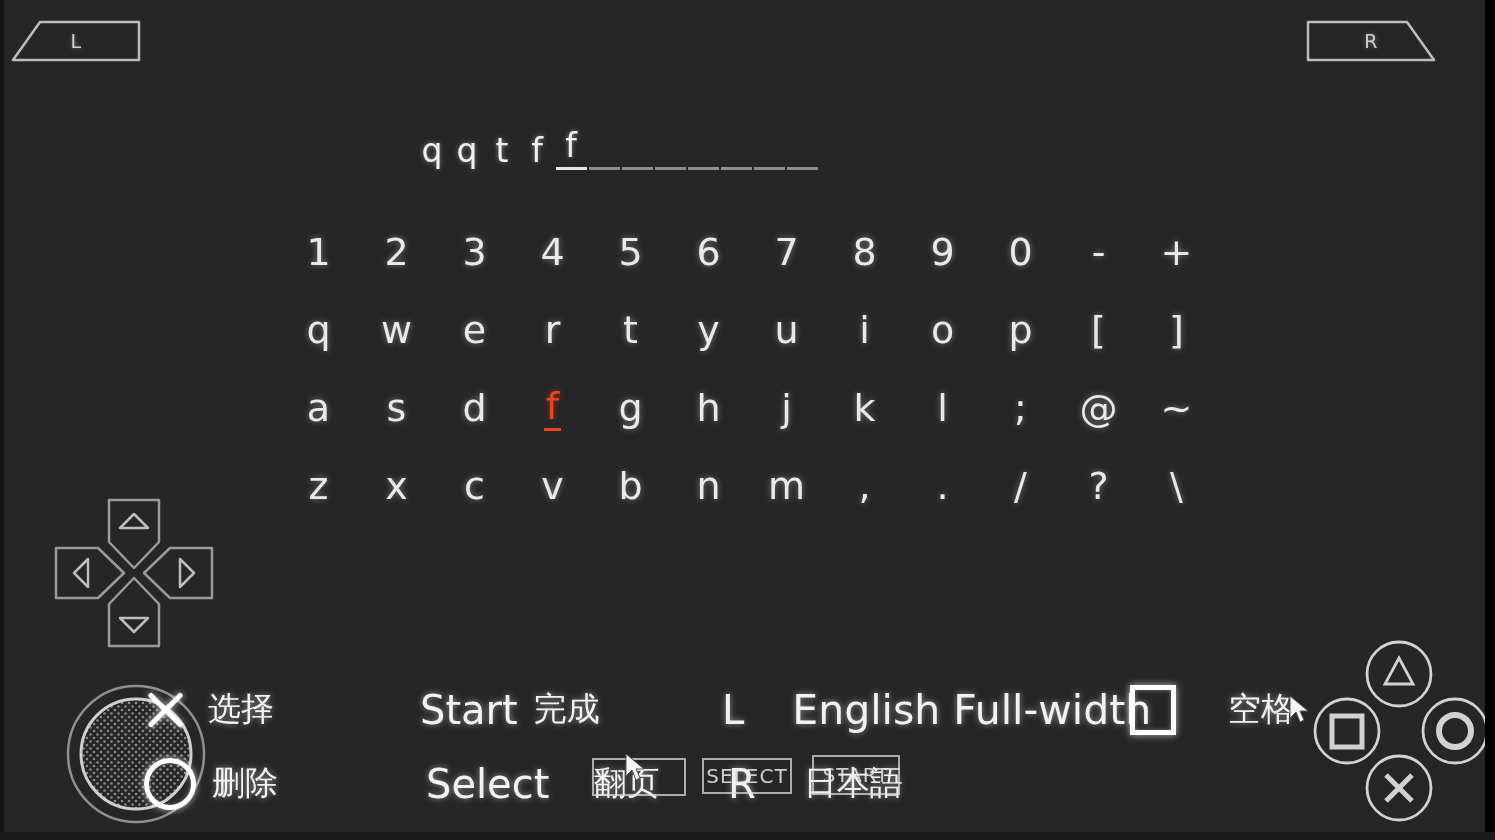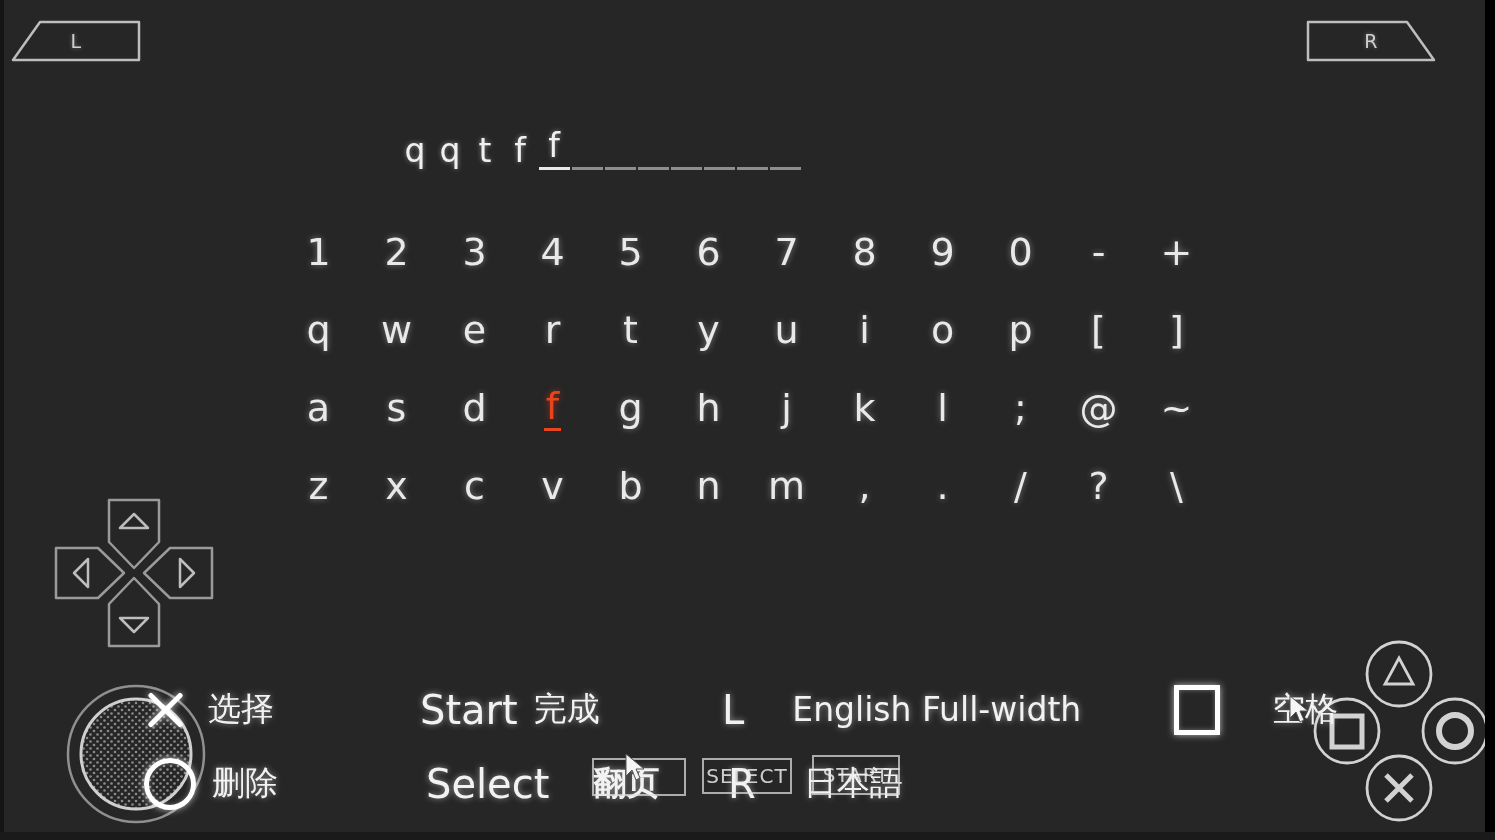--- a/index.html
+++ b/index.html
@@ -65,20 +65,21 @@
   #shoulder-r { right: 58px; }
 
   
   #input-line {
     position: absolute;
     top: 126px;
     left: 0;
     width: 1199px;
     text-align: center;
     white-space: nowrap;
+    padding-left: 17px;
   }
   #input-line .ch {
     display: inline-block;
     width: 35px;
     font-size: 33px;
     color: #f0f0f0;
     text-align: center;
     text-shadow: 0 0 5px rgba(255,255,255,.45);
     vertical-align: bottom;
   }
@@ -191,21 +192,21 @@
     display: flex;
     align-items: center;
   }
   .legend-key.big { font-size: 40px; }
   .legend-desc {
     color: #f2f2f2;
     font-size: 33px;
     text-shadow: 0 0 6px rgba(255,255,255,.5);
     white-space: nowrap;
   }
-  .legend-desc.latin { font-size: 33px; }
+  .legend-desc.latin { font-size: 41px; }
 
   
   .g-cross, .g-circle, .g-square {
     display: inline-block;
     position: relative;
   }
   .g-cross { width: 54px; height: 54px; }
   .g-cross:before, .g-cross:after {
     content: "";
     position: absolute;
@@ -418,40 +419,40 @@
       <div class="legend-cell" style="left:420px;">
         <span class="legend-key big">Start</span>
         <span class="legend-desc" style="">完成</span>
       </div>
 
       <div class="legend-cell" style="left:722px;">
         <span class="legend-key big">L</span>
         <span class="legend-desc latin" style="margin-left:32px;">English Full-width</span>
       </div>
 
-      <div class="legend-cell" style="left:1174px;gap:28px;">
+      <div class="legend-cell" style="left:1130px;gap:28px;">
         <span class="legend-key">
             <span class="g-square"></span>
           </span>
         <span class="legend-desc" style="margin-left:24px;">空格</span>
       </div>
     </div>
 
     <div class="legend-row" id="legend-row-2">
 
       <div class="legend-cell" style="left:138px;">
         <span class="legend-key">
             <span class="g-circle"></span>
           </span>
         <span class="legend-desc">删除</span>
       </div>
 
       <div class="legend-cell" style="left:420px;">
         <span class="legend-key big">Select</span>
-        <span class="legend-desc" style="margin-left:28px;font-weight:bold;">翻页</span>
+        <span class="legend-desc" style="margin-left:28px;">翻页</span>
       </div>
 
       <div class="legend-cell" style="left:722px;">
         <span class="legend-key big">R</span>
         <span class="legend-desc" style="margin-left:32px;">日本語</span>
       </div>
     </div>
   </div>
 
   <div class="touch-btn" id="touch-blank"></div>

